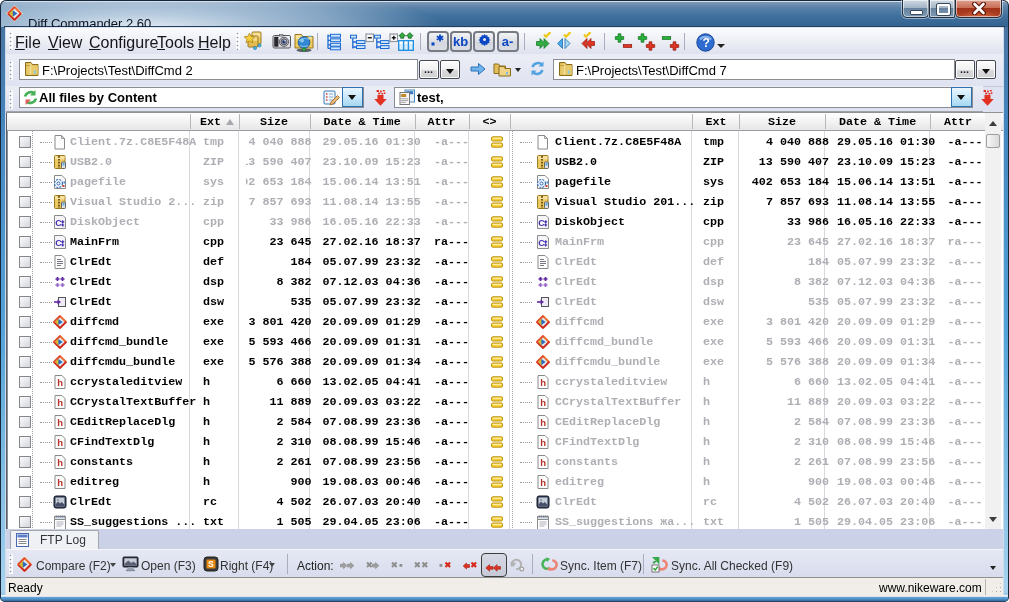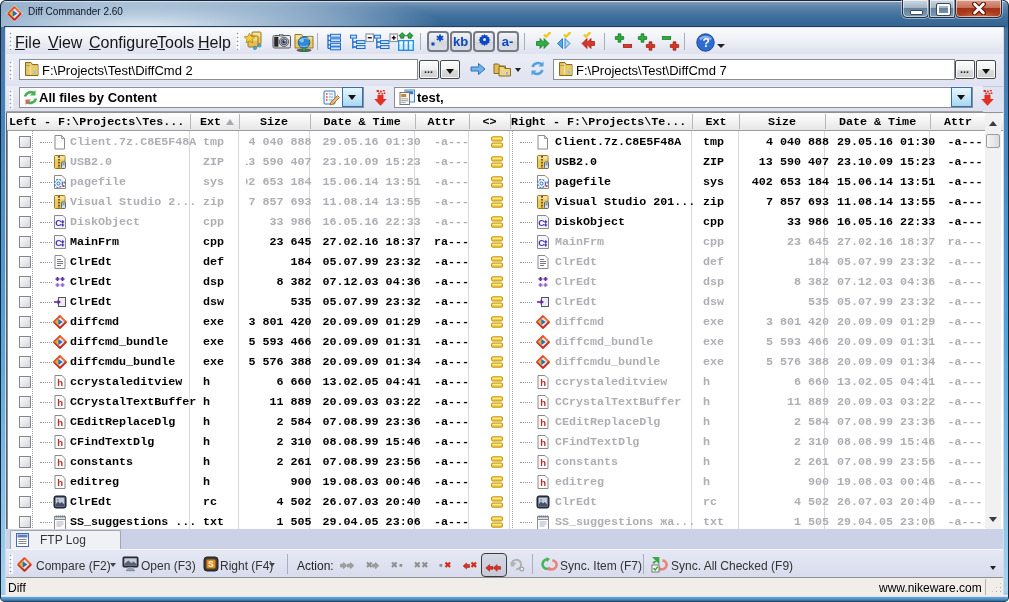--- a/index.html
+++ b/index.html
@@ -4,21 +4,21 @@
 html,body{margin:0;padding:0;}
 body{width:1009px;height:602px;overflow:hidden;font-family:"Liberation Sans",sans-serif;}
 #win{position:absolute;left:0;top:0;width:1009px;height:602px;
   background:linear-gradient(180deg,#47688e 0px,#4a74a2 27px,#4585bd 120px,#52a3d8 330px,#8ec5e8 520px,#a7d2ed 590px,#8cb9da 602px);
   border-radius:6px 6px 5px 5px;
   box-shadow:inset 0 0 0 1px #15273c, inset 0 2px 0 rgba(240,246,252,0.85);}
 #titlebar{position:absolute;left:1px;top:2px;width:1007px;height:25px;border-radius:5px 5px 0 0;
   background:radial-gradient(ellipse 380px 56px at 140px 27px, rgba(240,246,252,0.95), rgba(208,224,240,0.45) 55%, rgba(255,255,255,0) 80%),
   linear-gradient(180deg,#7e9ab8 0%,#5a83a9 22%,#40719e 55%,#32628f 100%);}
 #client{position:absolute;left:6px;top:27px;width:997px;height:570px;background:#dfe2f0;}
-#title{position:absolute;left:28px;top:6px;font-size:10px;color:#0e1422;}
+#title{position:absolute;left:28px;top:16px;font-size:13px;color:#0e1422;}
 #appicon{position:absolute;left:6px;top:5px;width:17px;height:17px;}
 .wbtn{position:absolute;top:0;height:18px;border:1px solid #1e2f42;border-top:none;box-sizing:border-box;box-shadow:0 0 0 1px rgba(255,255,255,0.45), inset 0 0 0 1px rgba(255,255,255,0.55);}
 #btn-min{left:902px;width:27px;border-radius:0 0 5px 5px;background:linear-gradient(180deg,#cfdae4 0%,#a4b5c6 45%,#66829e 50%,#7d9ab4 100%);}
 #btn-max{left:929px;width:26px;border-radius:0 0 2px 2px;background:linear-gradient(180deg,#cfdae4 0%,#a4b5c6 45%,#66829e 50%,#7d9ab4 100%);}
 #btn-close{left:955px;width:47px;border-radius:0 0 5px 5px;background:radial-gradient(ellipse 26px 10px at 23px 18px, rgba(255,140,90,0.6), rgba(255,120,80,0) 80%),linear-gradient(180deg,#dda090 0%,#c96f56 45%,#a2331a 50%,#ae4225 100%);}
 #menurow{position:absolute;left:0;top:1px;width:997px;height:26px;background:linear-gradient(180deg,#fafbfd 0%,#eceef5 55%,#dee1ef 100%);border-bottom:1px solid #c6cada;}
 .menuitem{position:absolute;top:6px;font-size:16px;color:#15151a;}
 .menuitem u{text-decoration:underline;}
 .grip{position:absolute;width:4px;background-image:radial-gradient(circle 1.1px at 1.5px 1.5px,#8a90aa 65%,rgba(255,255,255,.9) 100%);background-size:4px 4px;}
 .vsep{position:absolute;width:1px;background:#a9adc0;}
@@ -39,21 +39,21 @@
 .row span{position:absolute;top:4px;}
 .gray{color:#aeaeb4;}
 .black{color:#000;}
 .cb{position:absolute;left:5px;top:4.5px!important;width:10px;height:10px;border:1px solid #84868a;background:linear-gradient(135deg,#fcfcfd,#d4d6dc);}
 .tdots{height:1px;top:10.5px!important;border-top:1px dotted #989898;}
 .ficon{width:16px;height:16px;}
 .eq{left:477px;top:4.5px!important;width:12px;height:12px;}
 #sbar{position:absolute;left:979px;top:0;width:16px;height:417px;background:#f1f1f1;}
 #sthumb{position:absolute;left:1px;top:21px;width:14px;height:14px;background:linear-gradient(90deg,#f6f6f6,#dadada);border:1px solid #9d9da4;border-radius:2px;box-sizing:border-box;}
 #tabrow{position:absolute;left:0;top:502px;width:997px;height:20px;background:#cbd1e7;}
-#ftptab{position:absolute;left:4px;top:1px;width:111px;height:19px;background:#f0f1f4;border:1px solid #a4a6ae;border-bottom:none;border-radius:2px 2px 0 0;box-sizing:border-box;font-size:12px;color:#33333c;}
+#ftptab{position:absolute;left:4px;top:1px;width:89px;height:19px;background:#f0f1f4;border:1px solid #a4a6ae;border-bottom:none;border-radius:2px 2px 0 0;box-sizing:border-box;font-size:12px;color:#33333c;}
 #botbar{position:absolute;left:0;top:522px;width:997px;height:28px;background:linear-gradient(180deg,#e6e9f4 0%,#d7dbec 100%);border-top:1px solid #f4f6fa;}
 .btext{position:absolute;top:9px;font-size:12px;color:#333;}
 #statusbar{position:absolute;left:0;top:550px;width:997px;height:18px;background:#f1eeea;border-top:1px solid #909090;font-size:12px;color:#000;}
 </style></head>
 <body>
 <div id="win">
   <div id="titlebar"></div>
   <div style="position:absolute;left:4px;top:25.5px;width:1001px;height:2px;background:#23405f"></div>
     <div style="position:absolute;left:5px;top:27px;width:1px;height:570px;background:#cfdcec"></div>
     <div style="position:absolute;left:1003px;top:27px;width:1px;height:570px;background:#cfdcec"></div>
@@ -294,27 +294,25 @@
             <rect x="2.6" y="0" width="2.4" height="2" fill="#e23022"></rect>
             <rect x="6" y="0.6" width="1.8" height="1.8" fill="#e23022"></rect>
             <rect x="8.8" y="0" width="2" height="1.4" fill="#e23022"></rect>
             <rect x="4.2" y="2.6" width="2" height="1.8" fill="#e23022"></rect>
             <rect x="7.4" y="3" width="1.8" height="1.6" fill="#e23022"></rect>
             <rect x="9.8" y="2.4" width="1.6" height="1.6" fill="#e23022"></rect>
           </svg></div>
       </div>
     <div id="listarea">
       <div id="lheader">
-          <span class="hcell" style="left:2px">Left - F:\Projects\Tes...</span>
           <span class="hcell" style="left:193px">Ext</span>
           <span class="hcell" style="left:253px">Size</span>
           <span class="hcell" style="left:316.5px">Date &amp; Time</span>
           <span class="hcell" style="left:420.5px">Attr</span>
           <span class="hcell" style="left:475.5px">&lt;&gt;</span>
-          <span class="hcell" style="left:504px">Right - F:\Projects\Te...</span>
           <span class="hcell" style="left:698.5px">Ext</span>
           <span class="hcell" style="left:761px">Size</span>
           <span class="hcell" style="left:832px">Date &amp; Time</span>
           <span class="hcell" style="left:937px">Attr</span>
           <div style="position:absolute;left:219px;top:6px;width:0;height:0;border-left:4px solid transparent;border-right:4px solid transparent;border-bottom:6px solid #a8a8b0"></div>
           <div class="hline" style="left:182.5px"></div>
           <div class="hline" style="left:231.5px"></div>
           <div class="hline" style="left:302.5px"></div>
           <div class="hline" style="left:407.5px"></div>
           <div class="hline" style="left:462px"></div>
@@ -752,19 +750,19 @@
             <path d="M2.2 7.2L6.8 2.6M3.4 2h4v4z" stroke="#38a848" stroke-width="2" fill="#38a848"></path>
             <path d="M11.3 4.4a4.4 4.4 0 1 1-2.6 8" fill="none" stroke="#ee8274" stroke-width="2.5"></path>
             <path d="M10.3 14.9l-4.4-.9 2.8-3.4z" fill="#ee8274"></path>
             <rect x="1" y="9" width="7" height="7" fill="#fafafa" stroke="#777"></rect>
             <path d="M2.4 12.2l1.8 1.8 2.6-3.4" stroke="#28a030" stroke-width="1.4" fill="none"></path>
           </svg></div>
         <div class="btext" style="left:665px">Sync. All Checked (F9)</div>
         <div style="position:absolute;left:984px;top:16px;width:0;height:0;border-left:3.5px solid transparent;border-right:3.5px solid transparent;border-top:4px solid #222"></div>
       </div>
     <div id="statusbar">
-        <span style="position:absolute;left:2px;top:3px;">Diff</span>
+        <span style="position:absolute;left:2px;top:3px;">Ready</span>
         <span style="position:absolute;left:873px;top:3px;">www.nikeware.com</span>
         <span style="position:absolute;left:979px;top:1px;width:1px;height:16px;background:#b8b5b0"></span>
         <span style="position:absolute;left:985px;top:4px;width:11px;height:11px;background-image:radial-gradient(circle 1.2px at 1.5px 1.5px,#a8a49e 70%,transparent 71%);background-size:4px 4px;clip-path:polygon(100% 0,100% 100%,0 100%)"></span>
       </div>
   </div>
 </div>
 
 </body></html>

